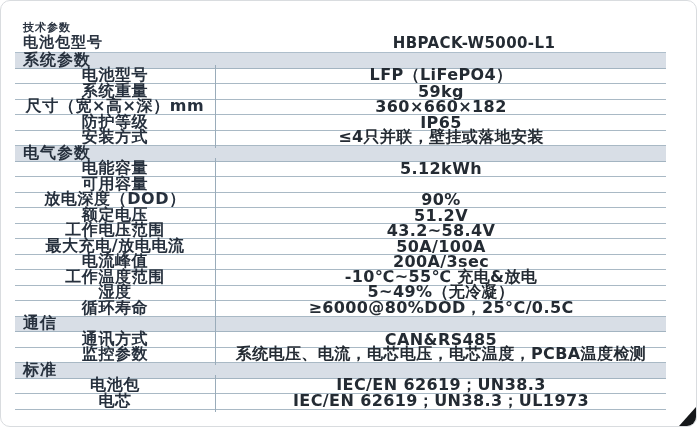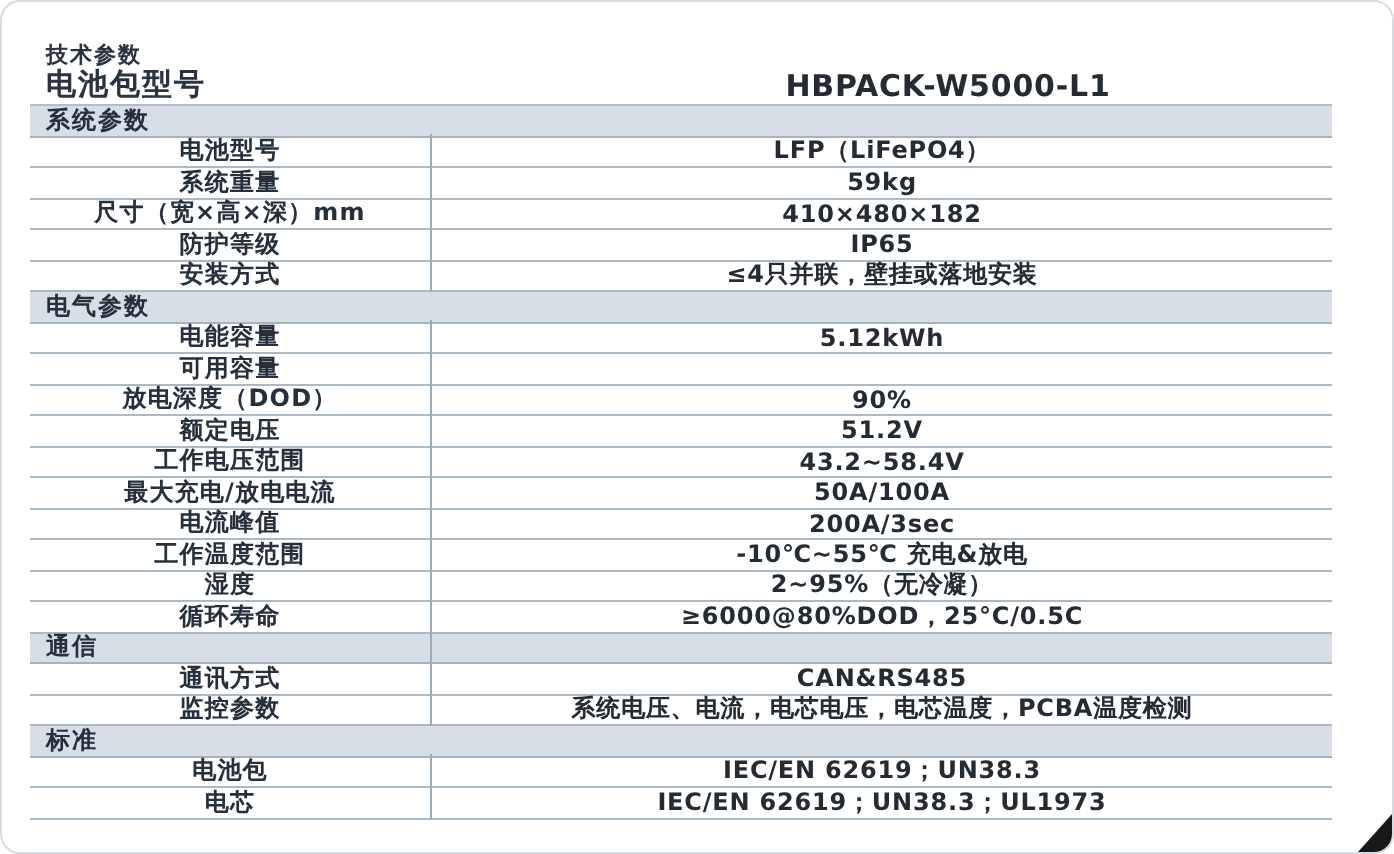--- a/index.html
+++ b/index.html
@@ -22,21 +22,21 @@
   }
   .model-row{
     display:flex;align-items:center;height:15px;
     font-size:15px;font-weight:bold;color:#2a3340;
   }
   .model-label{width:201px;padding-left:8px;box-sizing:border-box;letter-spacing:1px;}
   .model-value{flex:1;text-align:center;padding-left:66px;letter-spacing:0.4px;color:#242b33;}
   .spec-table{
     margin-top:2px;
     border-top:1px solid #aebecb;
-    font-size:12px;font-weight:bold;
+    font-size:16px;font-weight:bold;
   }
   .band{
     display:flex;align-items:stretch;height:15.5px;box-sizing:border-box;
     background:#d8dee6;border-bottom:1px solid #a3b4c1;
   }
   .band-left{
     width:201px;box-sizing:border-box;display:flex;align-items:center;
     padding-left:8px;letter-spacing:1px;color:#26303d;
   }
   .band-left.divided{border-right:1px solid #9aacba;}
@@ -79,21 +79,21 @@
         <div class="row">
           <div class="cell-label">电池型号</div>
           <div class="cell-value">LFP（LiFePO4）</div>
         </div>
         <div class="row">
           <div class="cell-label">系统重量</div>
           <div class="cell-value">59kg</div>
         </div>
         <div class="row">
           <div class="cell-label">尺寸（宽×高×深）mm</div>
-          <div class="cell-value">410×480×182</div>
+          <div class="cell-value">360×660×182</div>
         </div>
         <div class="row">
           <div class="cell-label">防护等级</div>
           <div class="cell-value">IP65</div>
         </div>
         <div class="row">
           <div class="cell-label">安装方式</div>
           <div class="cell-value">≤4只并联，壁挂或落地安装</div>
         </div>
         <div class="band">
@@ -126,21 +126,21 @@
         <div class="row">
           <div class="cell-label">电流峰值</div>
           <div class="cell-value">200A/3sec</div>
         </div>
         <div class="row">
           <div class="cell-label">工作温度范围</div>
           <div class="cell-value">-10℃~55℃ 充电&amp;放电</div>
         </div>
         <div class="row">
           <div class="cell-label">湿度</div>
-          <div class="cell-value">2~95%（无冷凝）</div>
+          <div class="cell-value">5~49%（无冷凝）</div>
         </div>
         <div class="row">
           <div class="cell-label">循环寿命</div>
           <div class="cell-value">≥6000@80%DOD，25°C/0.5C</div>
         </div>
         <div class="band">
           <div class="band-left divided">通信</div>
           <div class="band-right"></div>
         </div>
         <div class="row">

